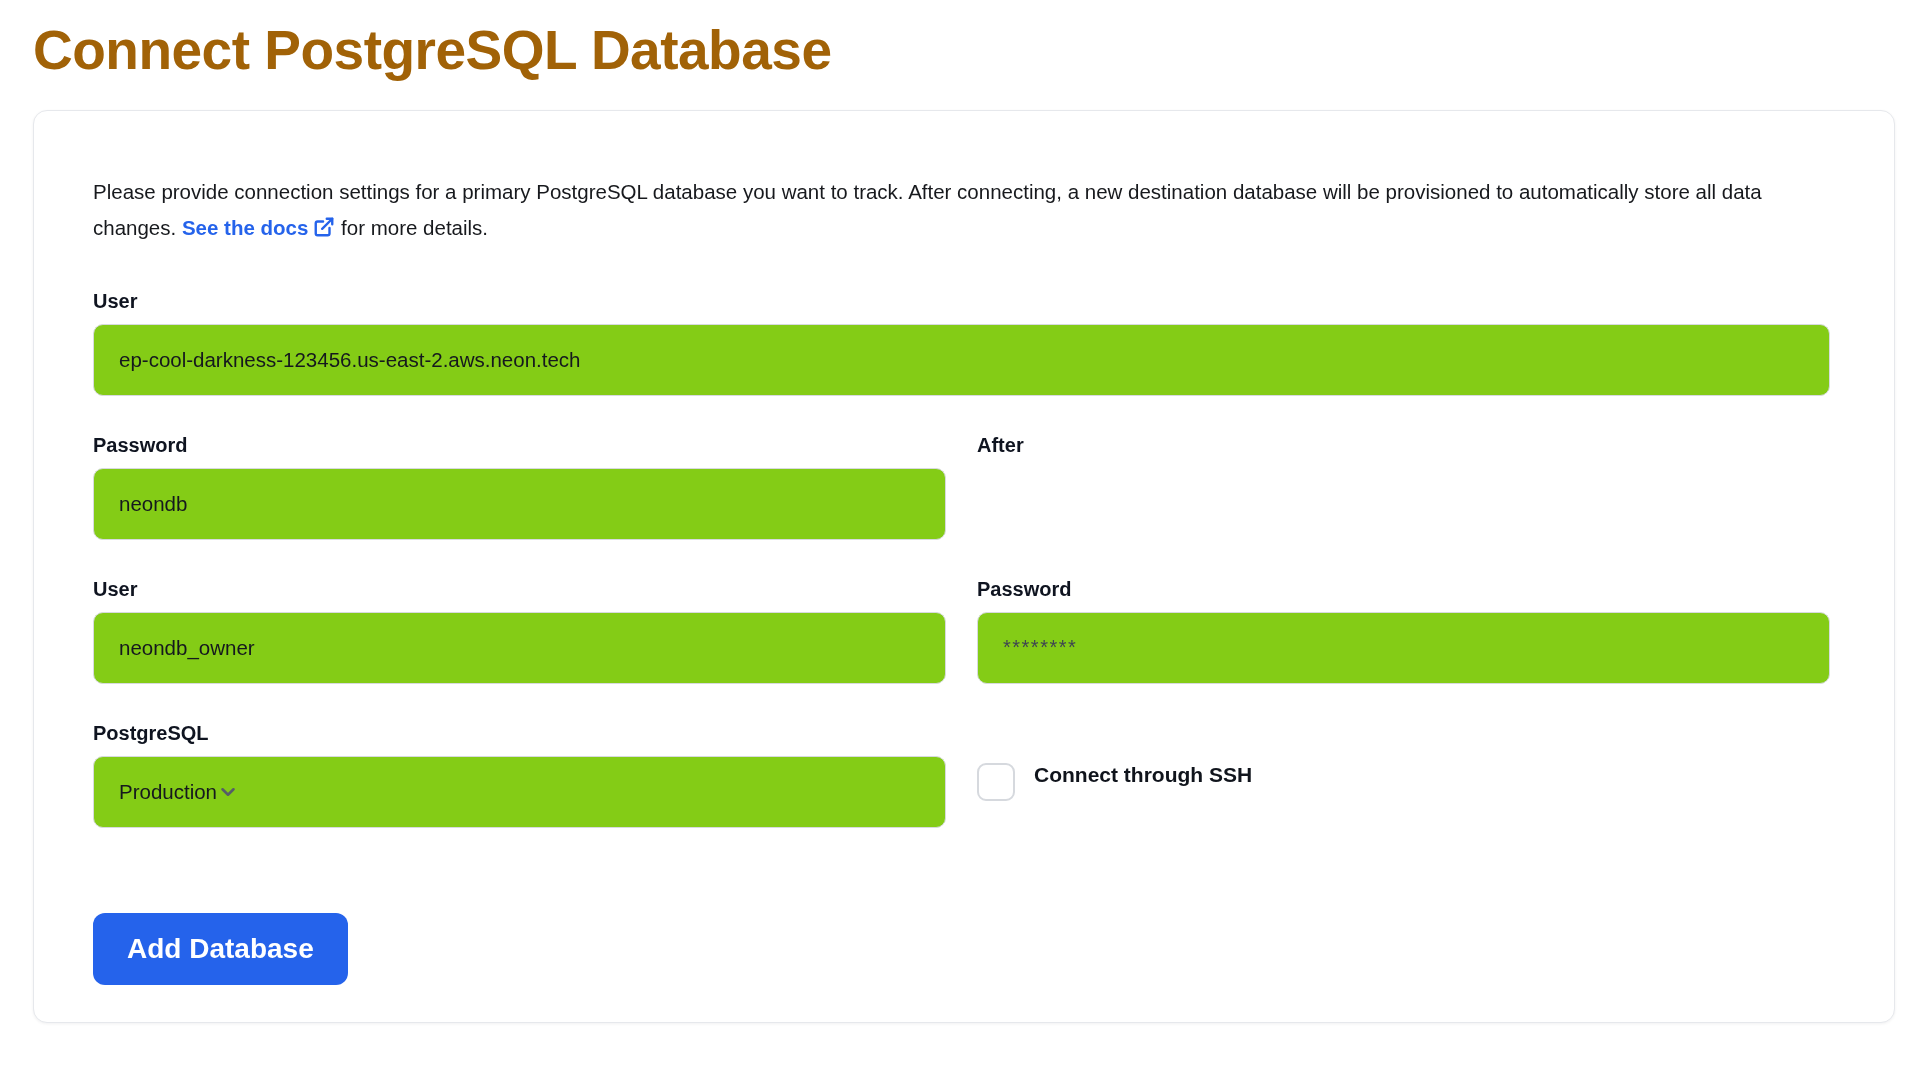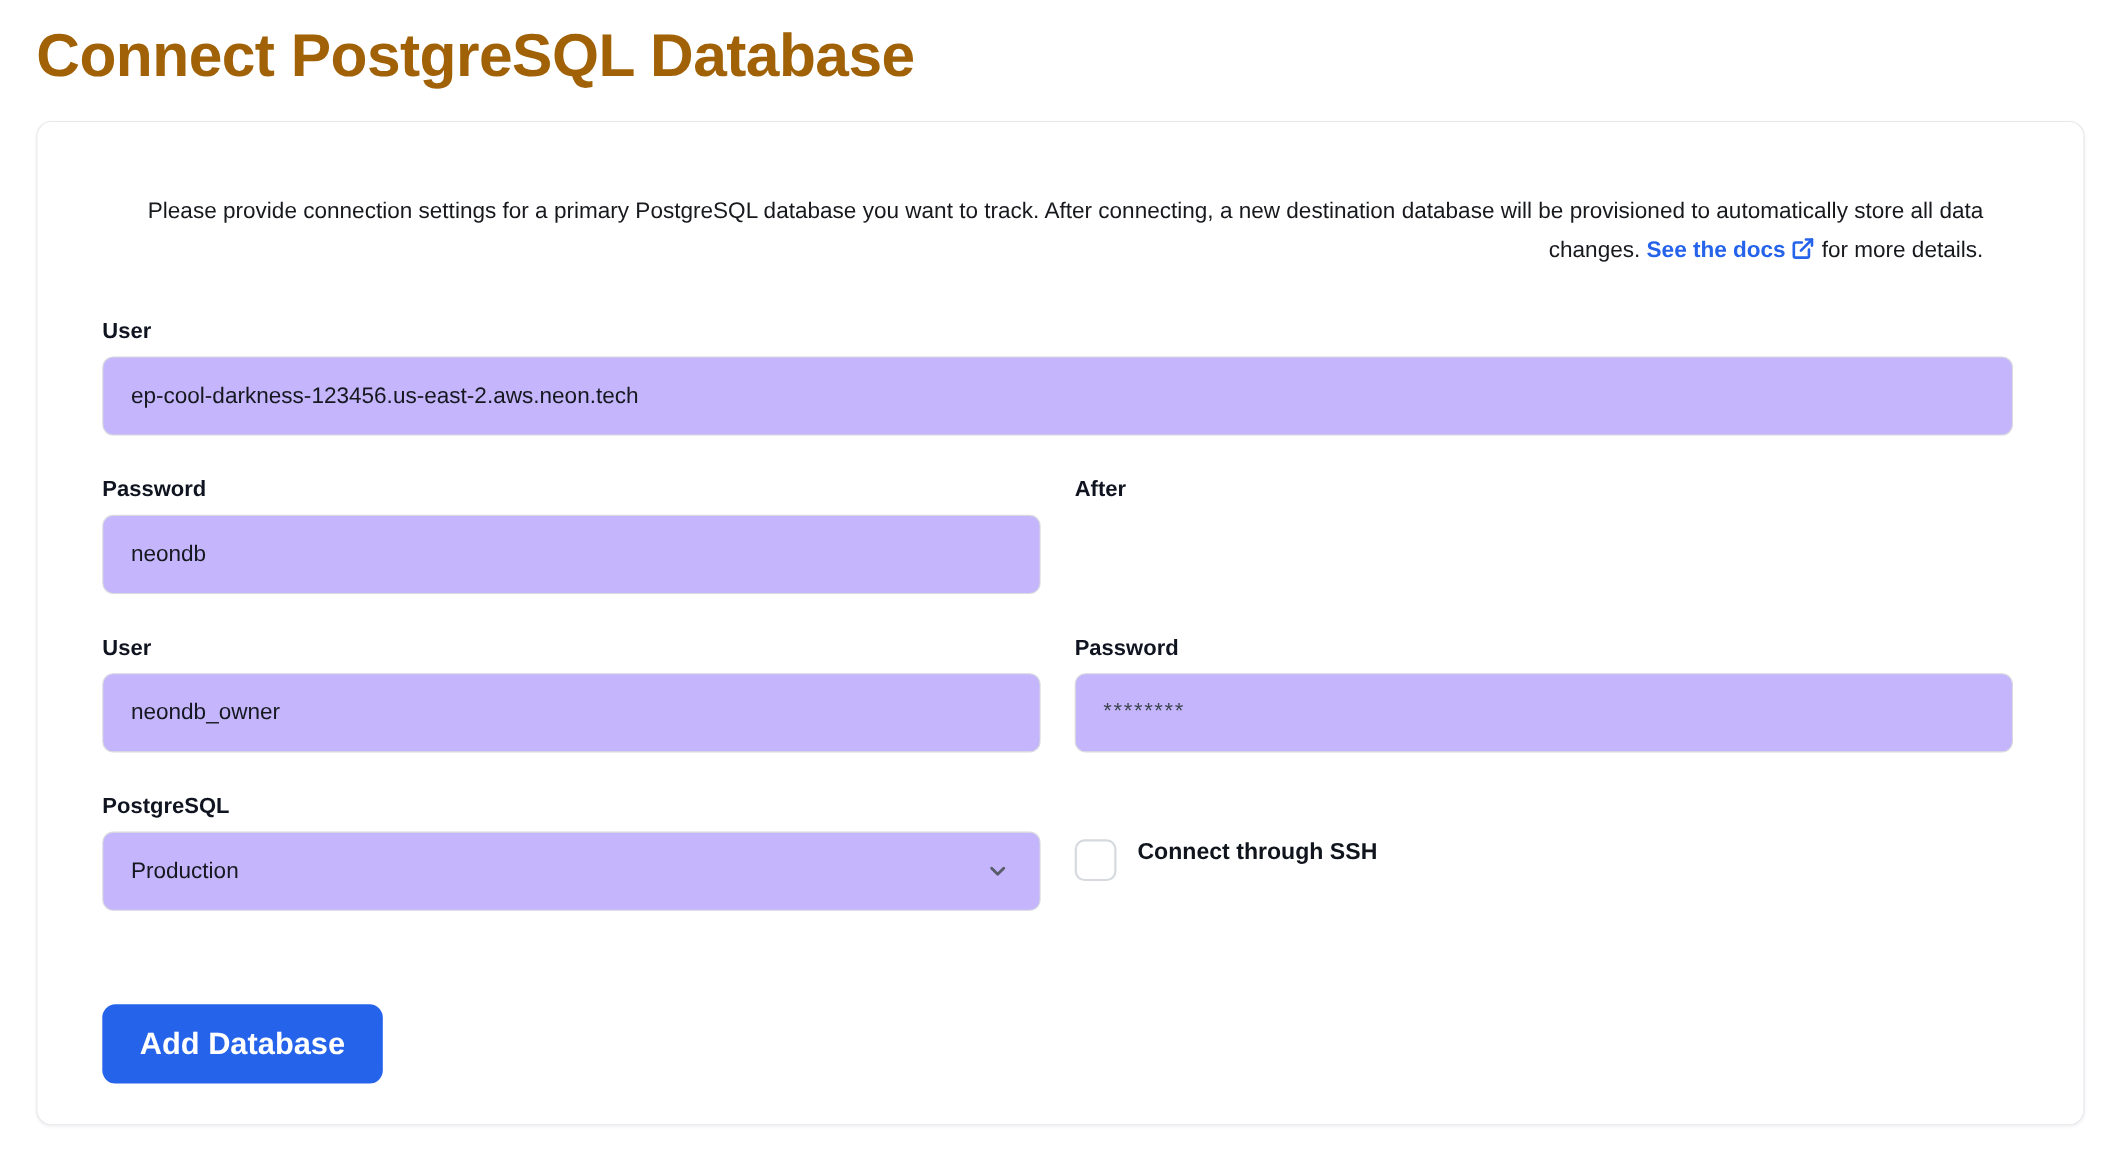--- a/index.html
+++ b/index.html
@@ -31,21 +31,20 @@
     border-radius: 14px;
     box-shadow: 0 1px 3px rgba(16, 24, 40, 0.06);
     padding: 63px 64px 63px 59px;
   }
   .desc {
     margin: 0 0 44px 0;
     font-size: 20.5px;
     line-height: 36px;
     color: #17191d;
     max-width: 1710px;
-    text-align: right;
   }
   .doc-link {
     color: #2563eb;
     font-weight: 700;
     text-decoration: none;
     white-space: nowrap;
   }
   .doc-link svg {
     vertical-align: -3px;
     margin-left: 5px;
@@ -54,21 +53,21 @@
   .field-label {
     display: block;
     font-size: 20px;
     font-weight: 600;
     color: #0f1420;
     margin-bottom: 11px;
   }
   .text-input, .select {
     width: 100%;
     height: 72px;
-    background: #c4b5fd;
+    background: #84cc16;
     border: 1px solid #d7dade;
     border-radius: 10px;
     padding: 0 25px;
     font-family: "Liberation Sans", sans-serif;
     font-size: 20.5px;
     color: #15181e;
     outline: none;
   }
   .text-input.password-value {
     color: #3f4651;
@@ -76,21 +75,21 @@
     font-size: 20px;
   }
   .grid2 {
     display: grid;
     grid-template-columns: 1fr 1fr;
     column-gap: 31px;
   }
   .select {
     display: flex;
     align-items: center;
-    justify-content: space-between;
+    justify-content: flex-start;
     cursor: pointer;
   }
   .select .chevron { flex: 0 0 auto; margin-right: 2px; }
   .ssh-row {
     display: flex;
     align-items: flex-start;
     margin-top: 41px;   
     height: 72px;
   }
   .checkbox {

